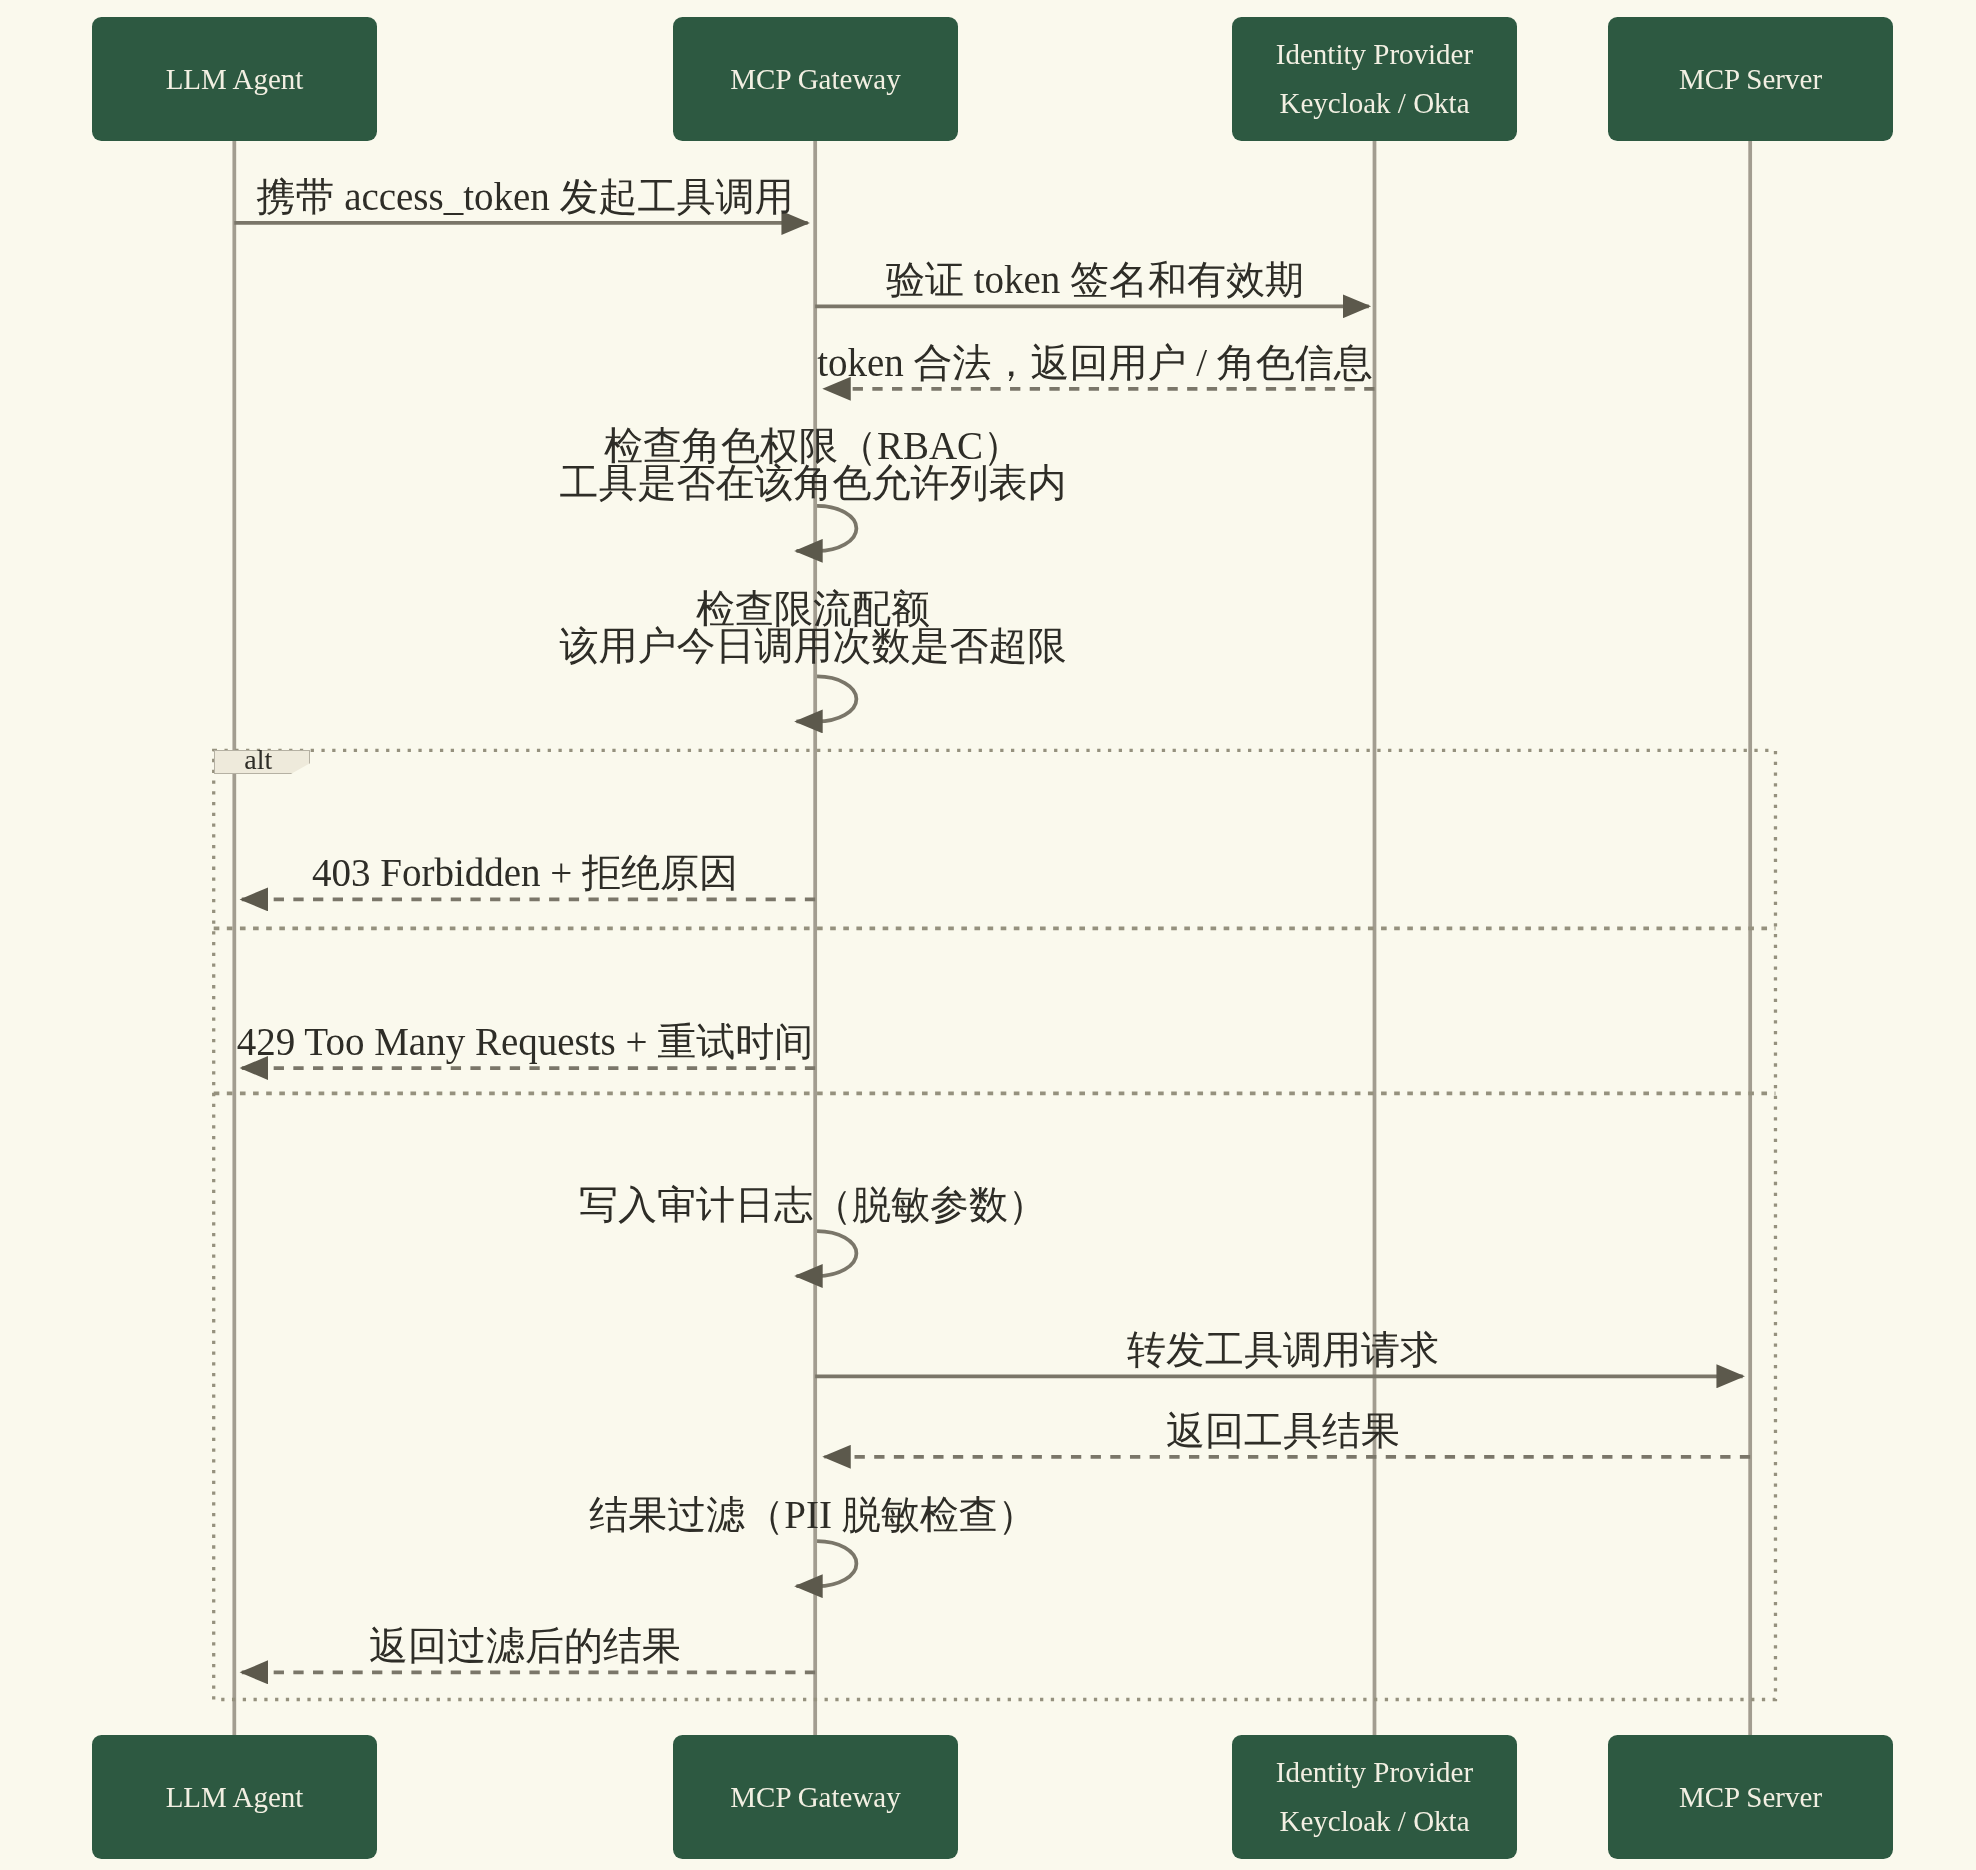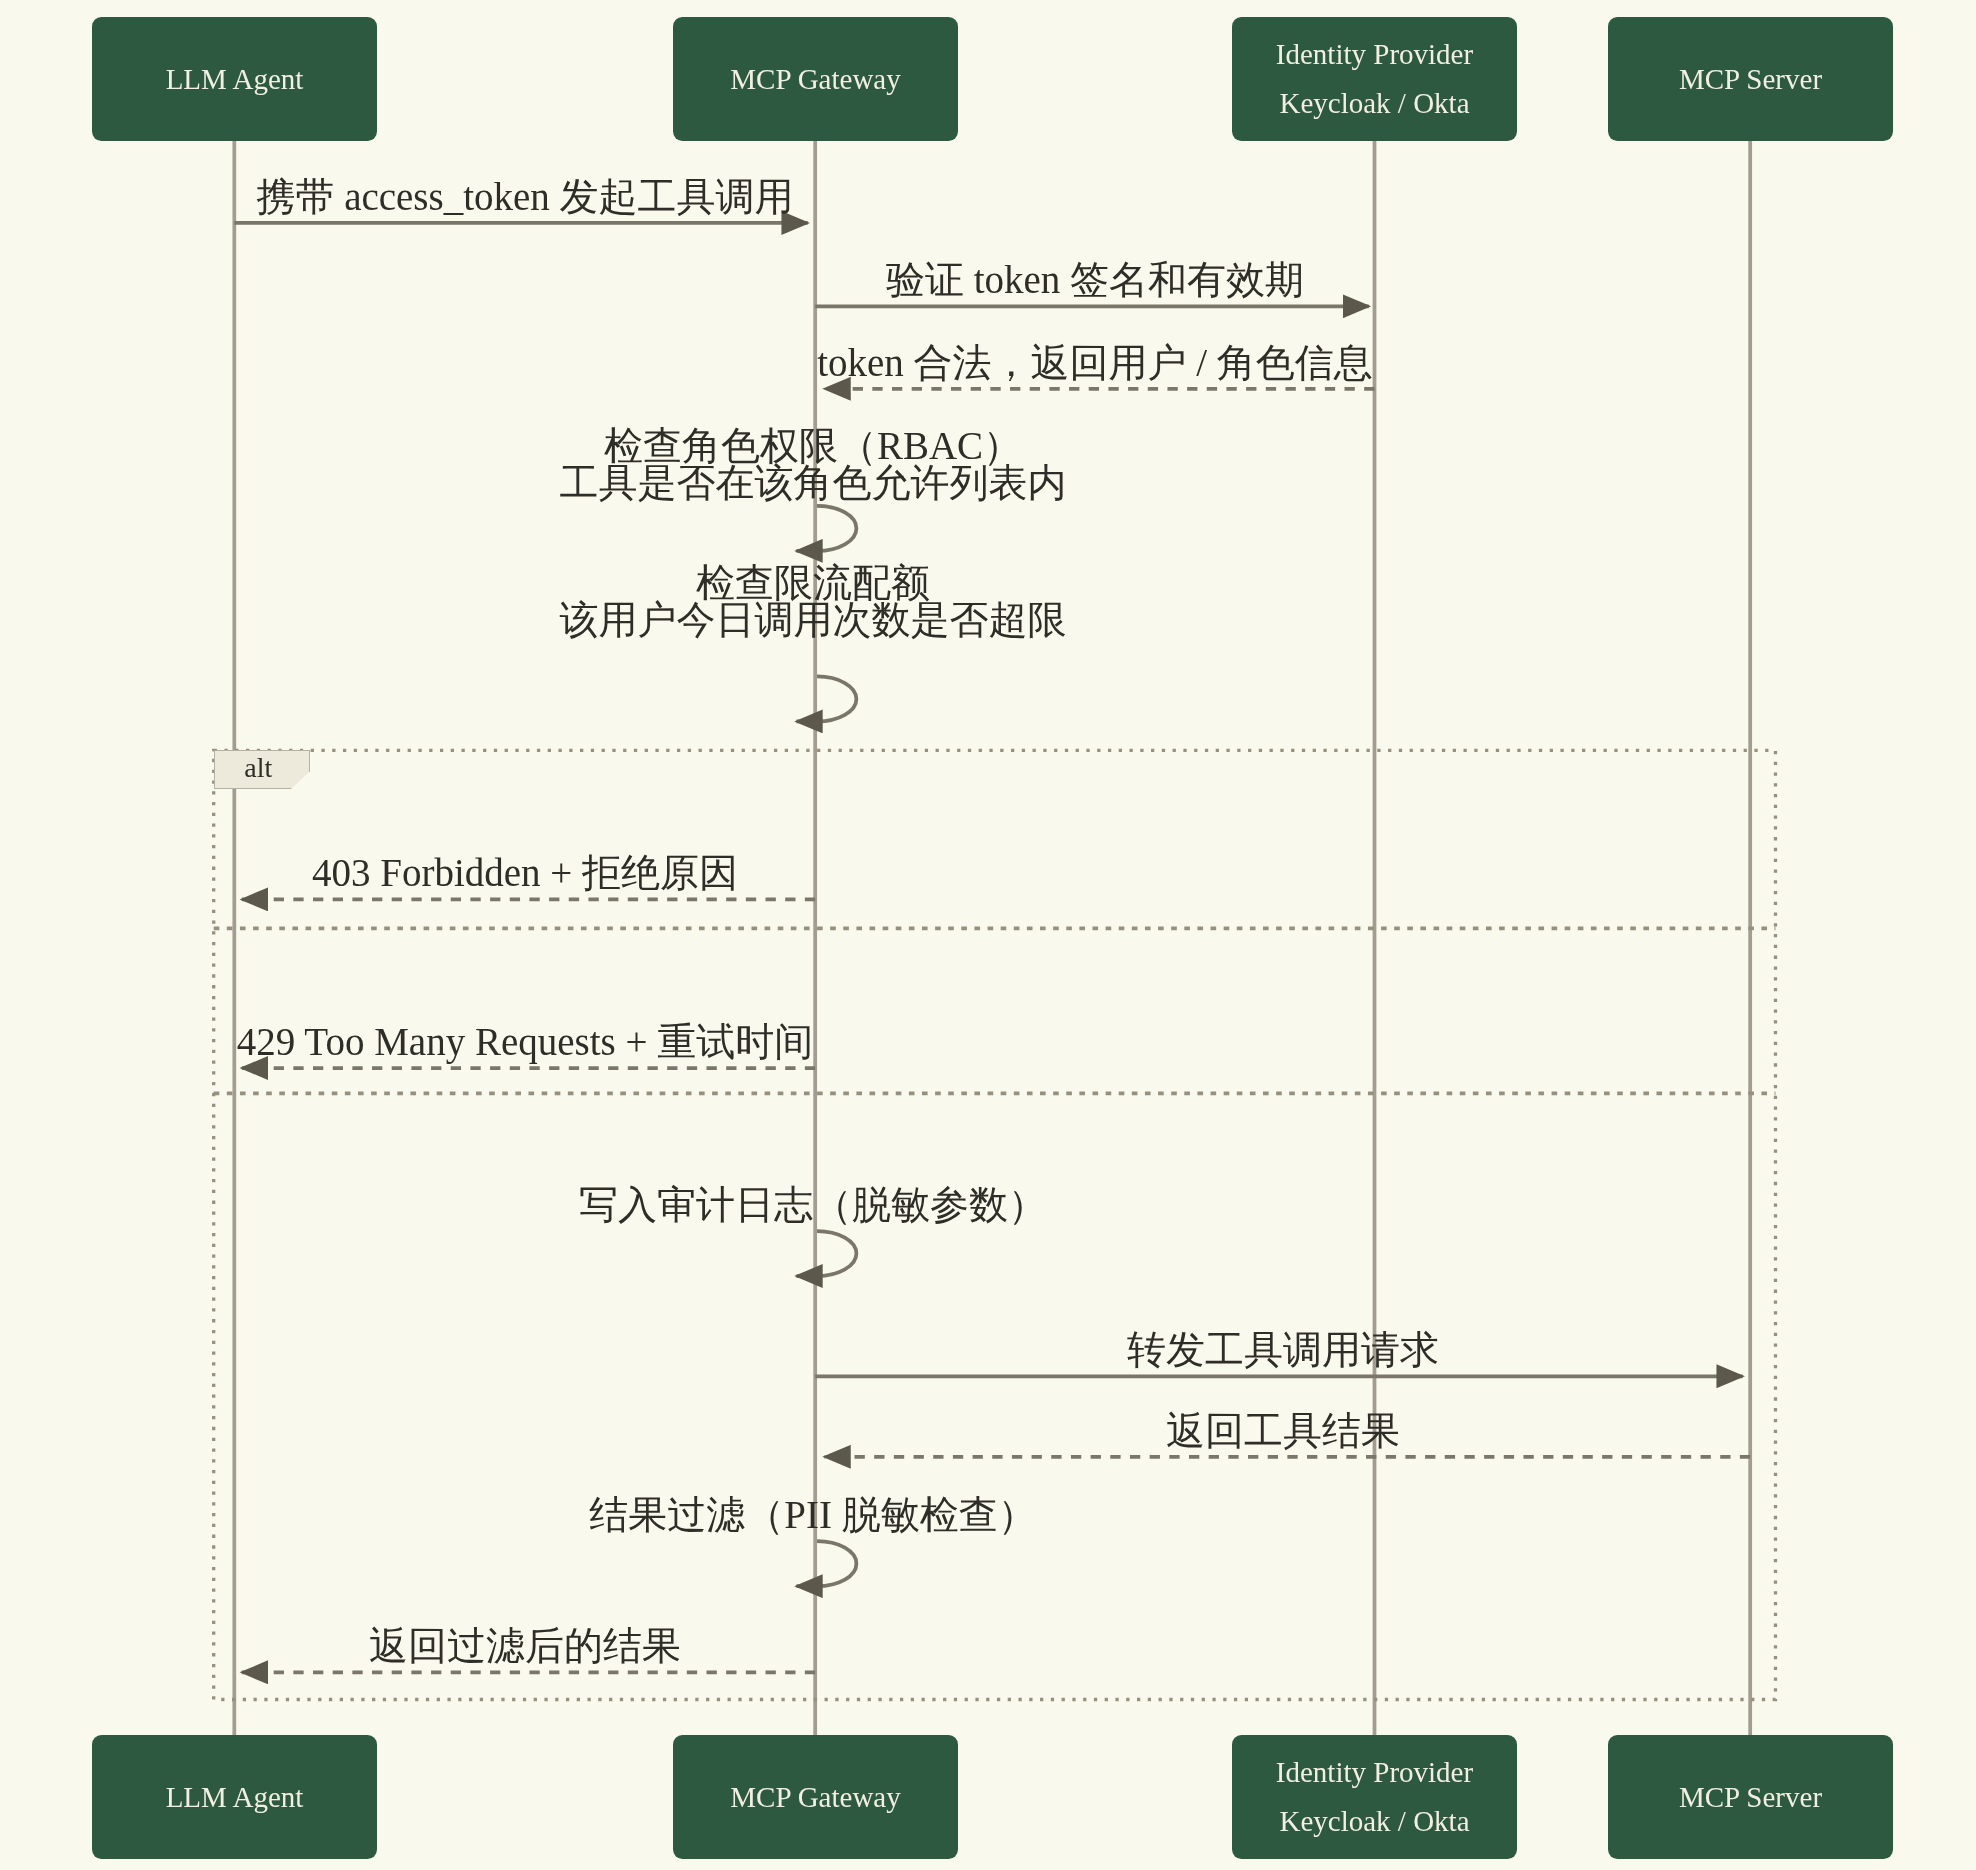--- a/index.html
+++ b/index.html
@@ -17,21 +17,21 @@
   }
   .p1 { left:92px; }  .p2 { left:673px;align-items:center; } .p3 { left:1232px;gap:12px; } .p4 { left:1608px; }
   .top { top:17px; }  .bottom { top:1735px; }
 
   .msg {
     position:absolute; transform:translateX(-50%);
     color:#2e2d27; font-size:39px; line-height:37px; text-align:center; white-space:nowrap;
   }
 
   .alt-tag {
-    position:absolute; left:214px; top:750px; width:96px; height:39px;
+    position:absolute; left:214px; top:750px; width:96px; height:24px;
     background:#eeeadb; border:1.9px solid #b5b1a3; box-sizing:border-box;
     clip-path:polygon(0 0,100% 0,100% 55%,80% 100%,0 100%);
     font-size:28px; color:#2e2d27;
     display:flex; align-items:center; justify-content:center; padding:0 15px 3.7px 7.5px;
   }
 </style>
 </head>
 <body>
 
 <div class="canvas">
@@ -104,21 +104,21 @@
     <span>alt</span>
   </div>
 
   <div class="msg" style="left:525px;  top:178px;">携带 access_token 发起工具调用</div>
   <div class="msg" style="left:1095px; top:261px;">验证 token 签名和有效期</div>
   <div class="msg" style="left:1095px; top:344px;">token 合法，返回用户 / 角色信息</div>
   <div class="msg" style="left:813px;  top:427px;">
     <div>检查角色权限（RBAC）</div>
     <div>工具是否在该角色允许列表内</div>
   </div>
-  <div class="msg" style="left:813px;  top:564px;">
+  <div class="msg" style="left:813px;  top:590px;">
     <div>检查限流配额</div>
     <div>该用户今日调用次数是否超限</div>
   </div>
   <div class="msg" style="left:525px;  top:854px;">403 Forbidden + 拒绝原因</div>
   <div class="msg" style="left:525px;  top:1023px;">429 Too Many Requests + 重试时间</div>
   <div class="msg" style="left:813px;  top:1186px;">写入审计日志（脱敏参数）</div>
   <div class="msg" style="left:1283px; top:1331px;">转发工具调用请求</div>
   <div class="msg" style="left:1283px; top:1412px;">返回工具结果</div>
   <div class="msg" style="left:813px;  top:1496px;">结果过滤（PII 脱敏检查）</div>
   <div class="msg" style="left:525px;  top:1627px;">返回过滤后的结果</div>

